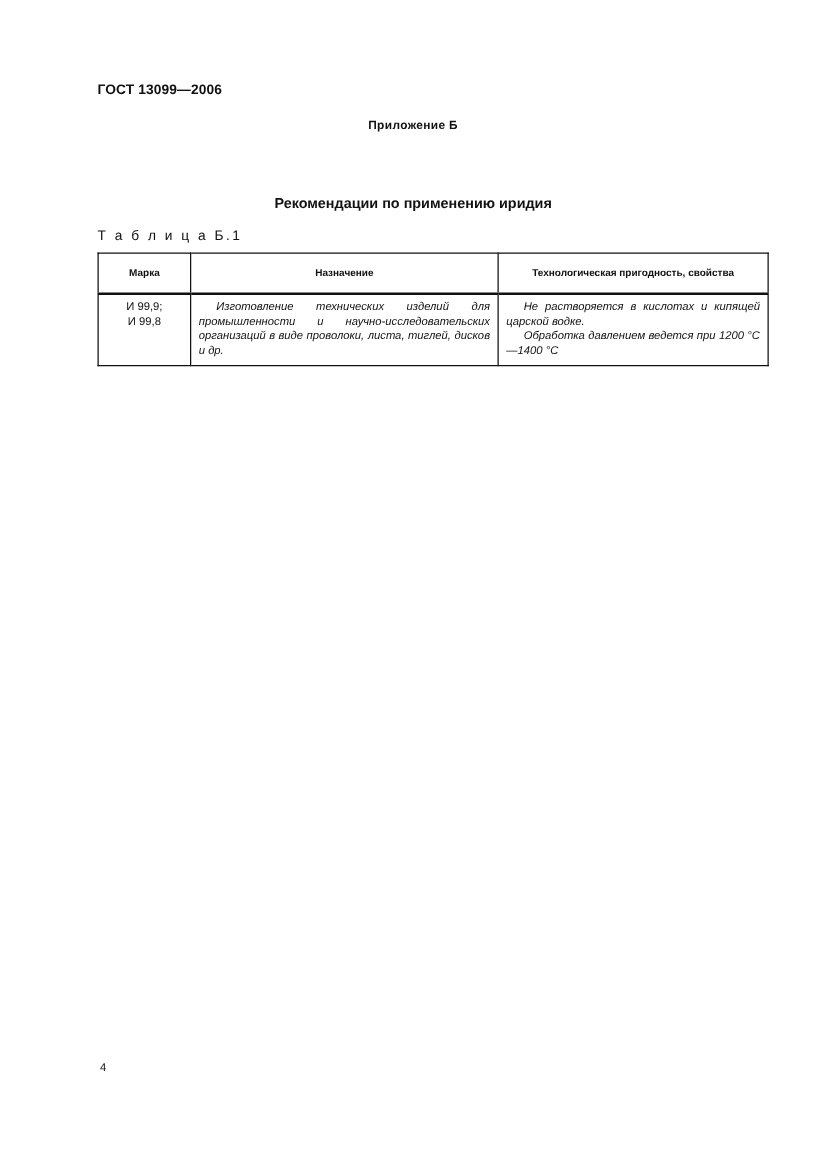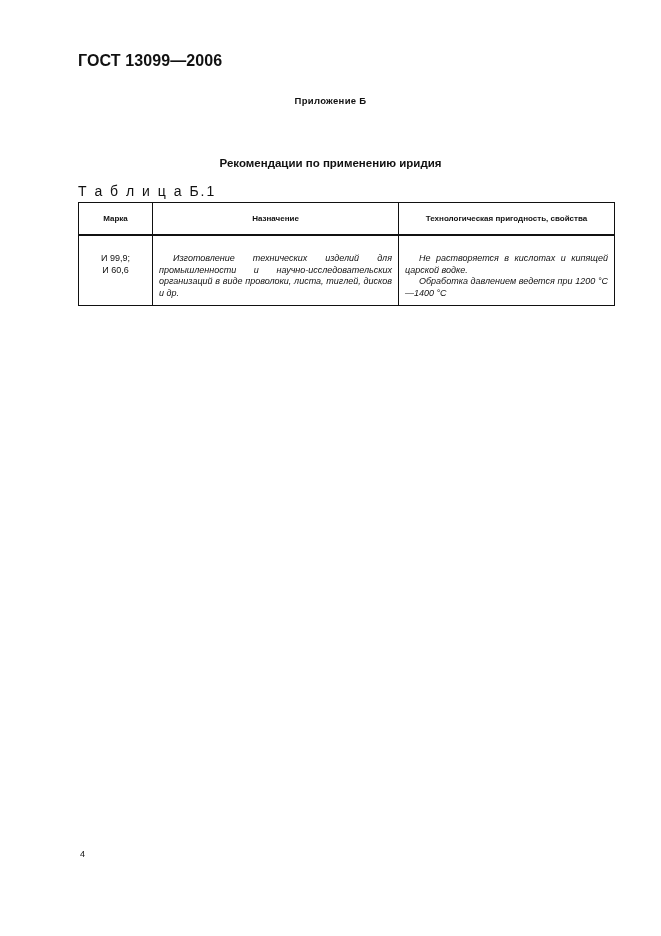--- a/index.html
+++ b/index.html
@@ -11,22 +11,22 @@
       width: 661px;
       height: 936px;
       position: relative;
       overflow: hidden;
       font-family: "Liberation Sans", "DejaVu Sans", sans-serif;
       color: #111;
     }
     .doc-header {
       position: absolute;
       left: 78px;
-      top: 52px;
-      font-size: 16px;
+      top: 66px;
+      font-size: 11px;
       font-weight: bold;
       letter-spacing: 0.1px;
     }
     .appendix {
       position: absolute;
       left: 0;
       width: 661px;
       top: 94px;
       text-align: center;
       font-size: 9.5px;
@@ -40,21 +40,21 @@
       width: 661px;
       top: 157px;
       text-align: center;
       font-size: 11.5px;
       font-weight: bold;
     }
     .table-caption {
       position: absolute;
       left: 78px;
       top: 183px;
-      font-size: 14px;
+      font-size: 11px;
       letter-spacing: 2px;
     }
     table.data-table {
       position: absolute;
       left: 78px;
       top: 202px;
       width: 537px;
       border-collapse: collapse;
       font-size: 9px;
     }
@@ -65,21 +65,21 @@
     }
     table.data-table th {
       font-weight: bold;
       font-size: 8px;
       height: 29px;
       vertical-align: middle;
       text-align: center;
       border-bottom: 2px solid #111;
     }
     table.data-table td {
-      padding: 17px 6px 6px 6px;
+      padding: 4px 6px 6px 6px;
       line-height: 11.5px;
       font-size: 9px;
     }
     td.col-grade {
       text-align: center;
       width: 61px;
     }
     td.col-purpose {
       width: 233px;
       text-align: justify;
@@ -118,21 +118,21 @@
     <tr>
       <th>Марка</th>
       <th>Назначение</th>
       <th>Технологическая пригодность, свойства</th>
     </tr>
   </thead>
   <tbody>
     <tr>
       <td class="col-grade">
         <div>И 99,9;</div>
-        <div>И 60,6</div>
+        <div>И 99,8</div>
       </td>
       <td class="col-purpose">
         <div class="para" lang="ru" style="hyphens:auto;">Изготовление технических изделий для промышленности и научно-исследовательских организаций в виде проволоки, листа, тиглей, дисков и др.</div>
       </td>
       <td class="col-props">
         <div class="para">Не растворяется в кислотах и кипящей царской водке.</div>
         <div class="para">Обработка давлением ведется при 1200 °C —1400 °C</div>
       </td>
     </tr>
   </tbody>

